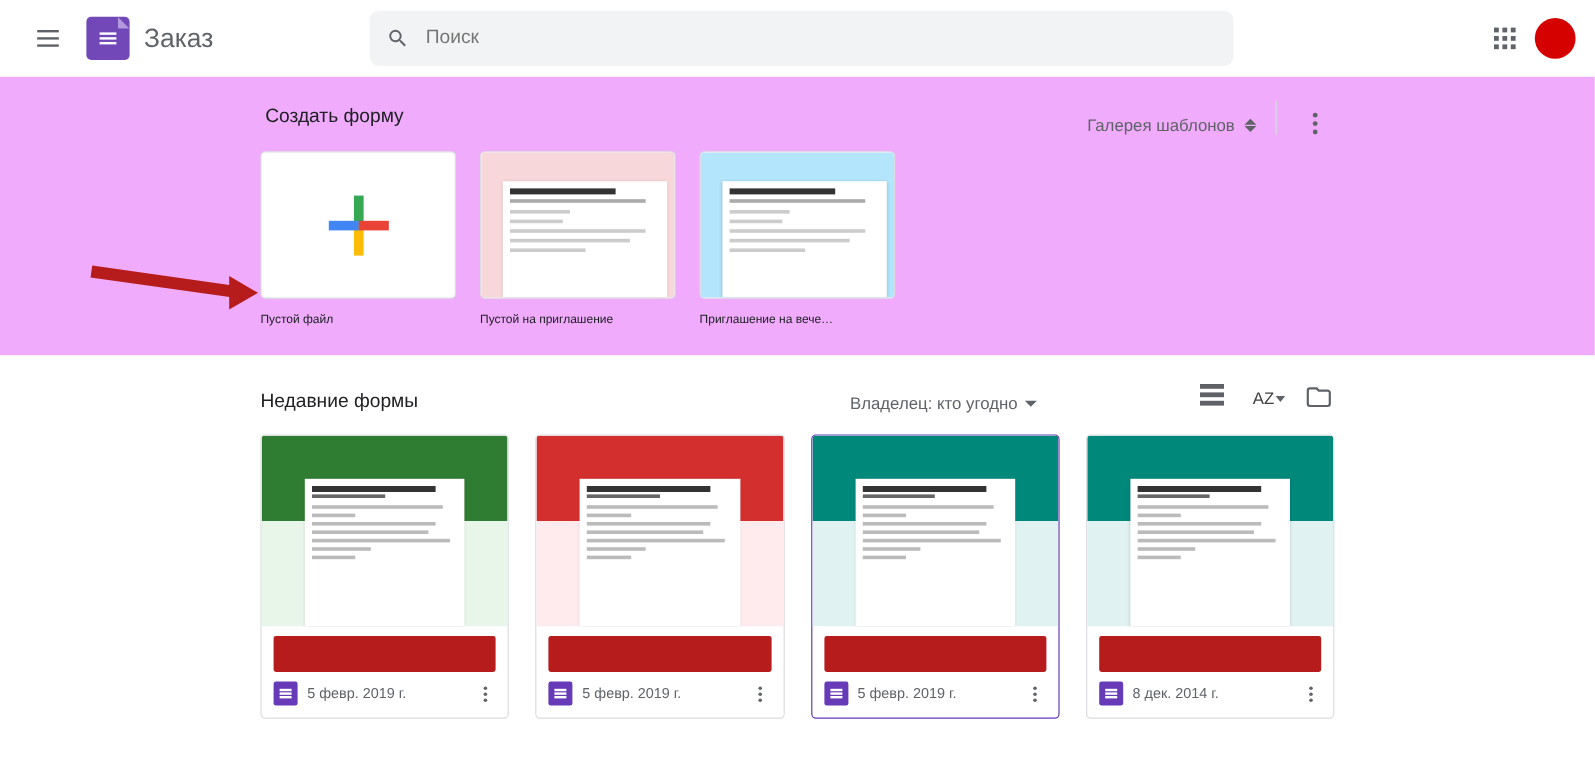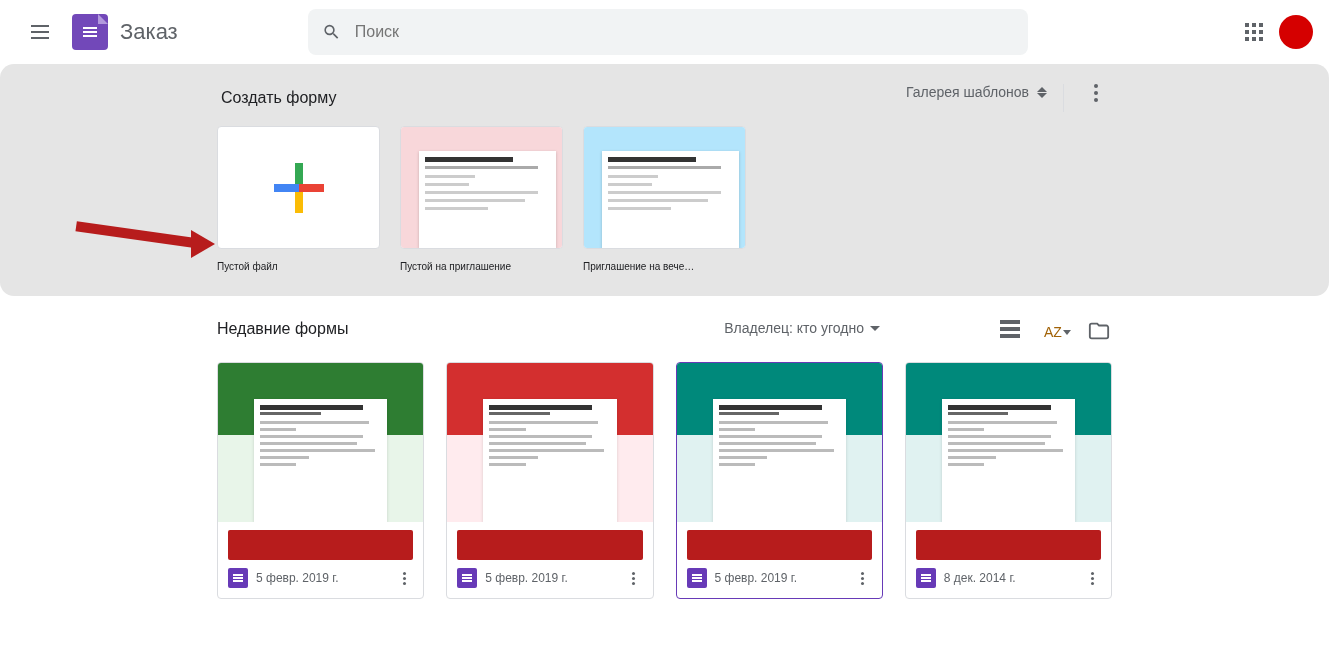--- a/index.html
+++ b/index.html
@@ -14,32 +14,32 @@
   .logo-lines span { display:block; width:14px; height:2px; background:#fff; }
   .app-title { font-size: 22px; color: #5f6368; margin-left: 4px; }
   .search-wrap { margin-left: 130px; width: 720px; height: 46px; background: #f1f3f4; border-radius: 8px; display: flex; align-items: center; padding: 0 14px; }
   .search-wrap svg { fill: #5f6368; }
   .search-input { border: none; background: transparent; font-size: 16px; margin-left: 14px; outline: none; color: #5f6368; width: 100%; }
   .header-right { margin-left: auto; display: flex; align-items: center; gap: 16px; }
   .apps-grid { width: 18px; height: 18px; display: grid; grid-template-columns: repeat(3,4px); grid-template-rows: repeat(3,4px); gap: 3px; }
   .apps-grid span { background: #5f6368; }
   .avatar { width: 34px; height: 34px; background: #d50000; border-radius: 50%; }
   
-  .templates-section { background: #e5e5e5; padding: 20px 0 24px; position: relative; border-radius: 14px; }
+  .templates-section { background: #f0abfc; padding: 20px 0 24px; position: relative; }
   .container { width: 895px; margin: 0 auto; }
   .templates-header { display: flex; align-items: center; justify-content: space-between; margin-bottom: 14px; padding: 0 4px; }
   .section-title { font-size: 16px; color: #202124; font-weight: 400; }
   .gallery-toggle { display: flex; align-items: center; gap: 8px; color: #5f6368; font-size: 14px; cursor: pointer; }
   .unfold { display: flex; flex-direction: column; gap: 1px; }
   .unfold span { width: 0; height: 0; border-left: 5px solid transparent; border-right: 5px solid transparent; }
   .unfold .u { border-bottom: 5px solid #5f6368; }
   .unfold .d { border-top: 5px solid #5f6368; }
   .more-v { width: 24px; display: flex; flex-direction: column; align-items: center; gap: 3px; margin-left: 12px; cursor: pointer; }
   .more-v span { width: 4px; height: 4px; background: #5f6368; border-radius: 50%; }
-  .gallery-right { display:flex; align-items:flex-start; }
+  .gallery-right { display:flex; align-items:flex-end; }
   .divider-v { width:1px; height:28px; background:#dadce0; margin: 0 8px 0 16px; }
   
   .template-row { display: flex; gap: 20px; }
   .tpl-card { width: 163px; cursor: pointer; }
   .tpl-thumb { width: 163px; height: 123px; background: #fff; border: 1px solid #dadce0; border-radius: 4px; overflow: hidden; position: relative; }
   .tpl-label { font-size: 10px; color: #202124; margin-top: 12px; white-space: nowrap; overflow: hidden; text-overflow: ellipsis; }
   
   .plus-icon { position:absolute; top:50%; left:50%; transform:translate(-50%,-50%); width:50px; height:50px; }
   .plus-icon .bar { position:absolute; }
   .plus-icon .h { top:21px; left:0; width:50px; height:8px; }
@@ -53,26 +53,26 @@
   .tpl-doc { position:absolute; left:18px; right:6px; top:24px; bottom:0; background:#fff; box-shadow:0 1px 3px rgba(0,0,0,0.2); padding:6px; }
   .tpl-doc .t1 { height:5px; background:#333; width:70%; margin-bottom:4px; }
   .tpl-doc .t2 { height:3px; background:#aaa; width:90%; margin-bottom:6px; }
   .tpl-doc .ln { height:3px; background:#ccc; margin:5px 0; }
   
   .arrow { position:absolute; left:75px; top:160px; width:140px; height:40px; }
   .arrow-line { position:absolute; top:14px; left:0; width:120px; height:10px; background:#b71c1c; transform:rotate(8deg); transform-origin:right center; }
   .arrow-head { position:absolute; right:0; top:6px; width:0; height:0; border-top:14px solid transparent; border-bottom:14px solid transparent; border-left:24px solid #b71c1c; }
   
   .recent-section { padding: 24px 0; }
-  .recent-header { display:flex; align-items:flex-start; justify-content:space-between; margin-bottom:18px; }
+  .recent-header { display:flex; align-items:flex-end; justify-content:space-between; margin-bottom:18px;gap:16px; }
   .recent-title { font-size:16px; font-weight:500; color:#202124; }
   .owner-filter { display:flex; align-items:center; gap:6px; color:#5f6368; font-size:14px; cursor:pointer; margin-left:auto; margin-right:120px; }
   .owner-filter .tri { width:0; height:0; border-left:5px solid transparent; border-right:5px solid transparent; border-top:5px solid #5f6368; }
   .view-controls { display:flex; align-items:center; gap:20px; }
-  .view-btn { width:24px; height:24px; cursor:pointer; fill:#5f6368; color:#a16207; }
+  .view-btn { width:24px; height:24px; cursor:pointer; fill:#5f6368; color:#404040; }
   
   .forms-grid { display:flex; gap:22px; }
   .form-card { width:208px; border:1px solid #dadce0; border-radius:4px; overflow:hidden; cursor:pointer; }
   .form-card.selected { border:1px solid #673ab7; }
   .form-thumb { height:159px; position:relative; overflow:hidden; }
   .form-thumb-bg { position:absolute; inset:0; }
   .form-thumb-doc { position:absolute; left:36px; right:36px; top:36px; bottom:0; background:#fff; box-shadow:0 1px 3px rgba(0,0,0,0.15); padding:6px; }
   .form-thumb-doc .ft { height:5px; background:#333; width:85%; margin-bottom:2px; }
   .form-thumb-doc .fs { height:3px; background:#666; width:50%; margin-bottom:6px; }
   .form-thumb-doc .fl { height:3px; background:#bbb; margin:4px 0; }

